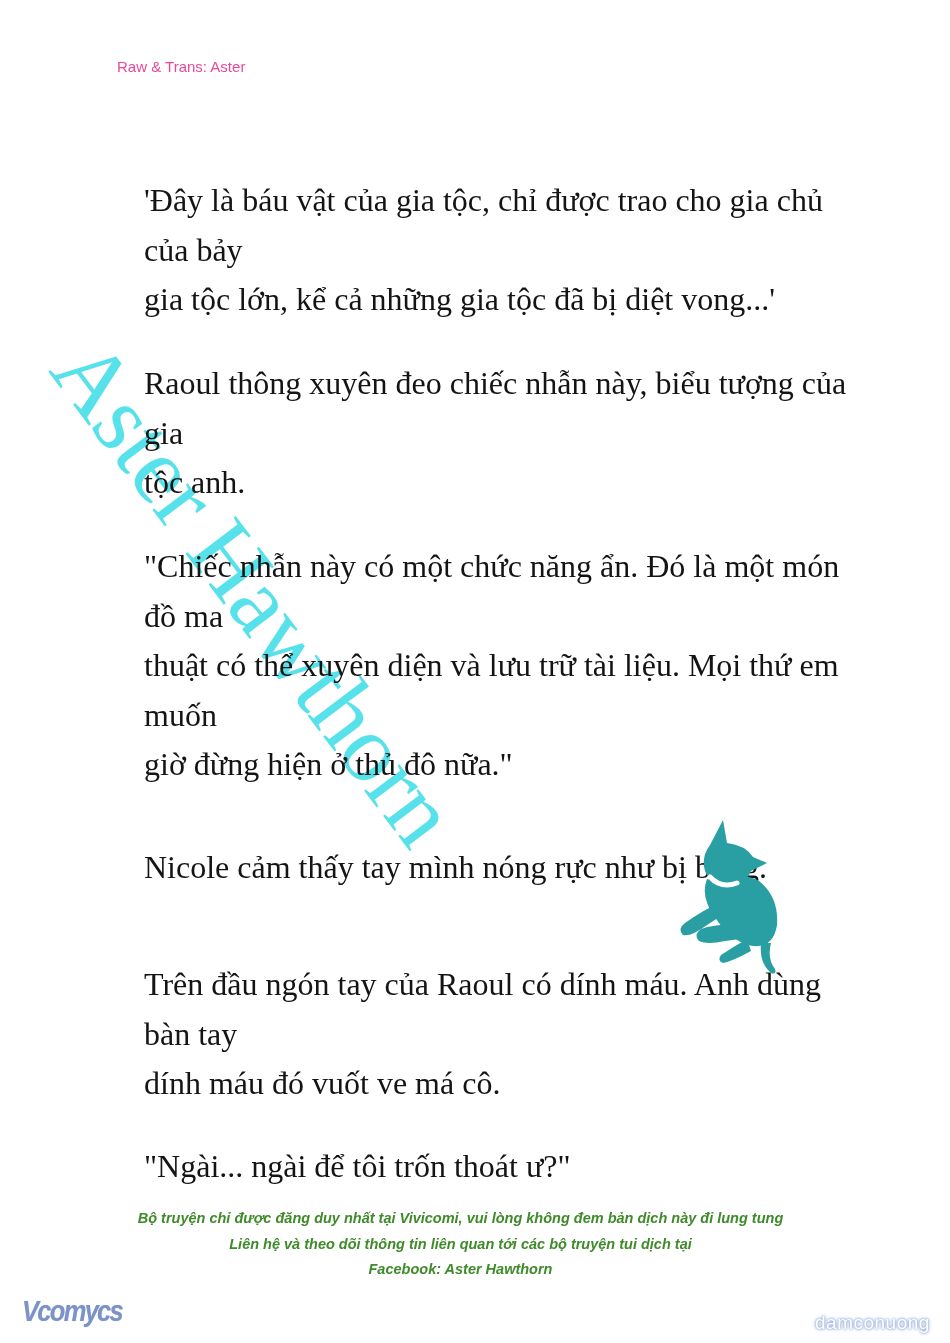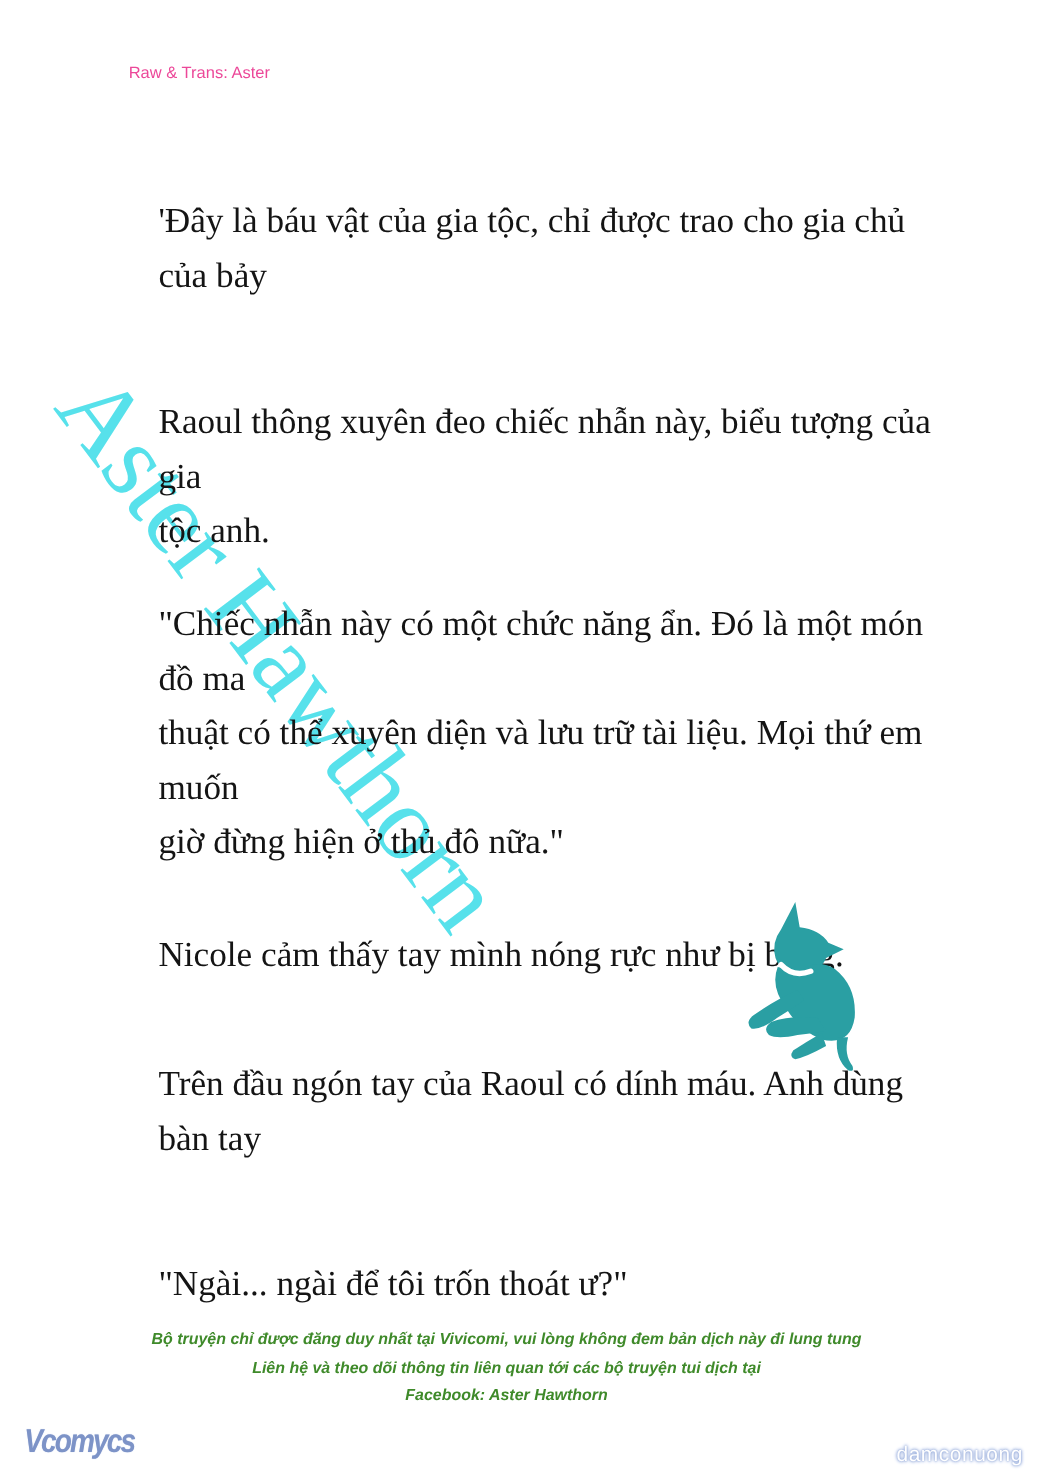--- a/index.html
+++ b/index.html
@@ -45,39 +45,41 @@
 </style>
 </head>
 <body>
 
 <div class="header">Raw &amp; Trans: Aster</div>
 
 <div class="watermark">Aster Hawthorn</div>
 
 <div class="para" style="top:176px">
   <div>'Đây là báu vật của gia tộc, chỉ được trao cho gia chủ của bảy</div>
+  <div>gia tộc lớn, kể cả những gia tộc đã bị diệt vong...'</div>
 </div>
 
 <div class="para" style="top:359px">
   <div>Raoul thông xuyên đeo chiếc nhẫn này, biểu tượng của gia</div>
   <div>tộc anh.</div>
 </div>
 
 <div class="para" style="top:542px">
   <div>"Chiếc nhẫn này có một chức năng ẩn. Đó là một món đồ ma</div>
   <div>thuật có thể xuyên diện và lưu trữ tài liệu. Mọi thứ em muốn</div>
   <div>giờ đừng hiện ở thủ đô nữa."</div>
 </div>
 
 <div class="para" style="top:843px">
   <div>Nicole cảm thấy tay mình nóng rực như bị bỏng.</div>
 </div>
 
 <div class="para" style="top:960px">
   <div>Trên đầu ngón tay của Raoul có dính máu. Anh dùng bàn tay</div>
+  <div>dính máu đó vuốt ve má cô.</div>
 </div>
 
 <div class="para" style="top:1142px">
   <div>"Ngài... ngài để tôi trốn thoát ư?"</div>
 </div>
 
 <svg class="cat" viewBox="0 0 135 170">
   <g fill="#2a9fa3">
 
     <path d="M55 40 L68 15 L72 38 Q90 40 98 52 L112 58 L96 66 Q90 80 72 82 Q55 80 50 66 Q46 52 55 40 Z"></path>

